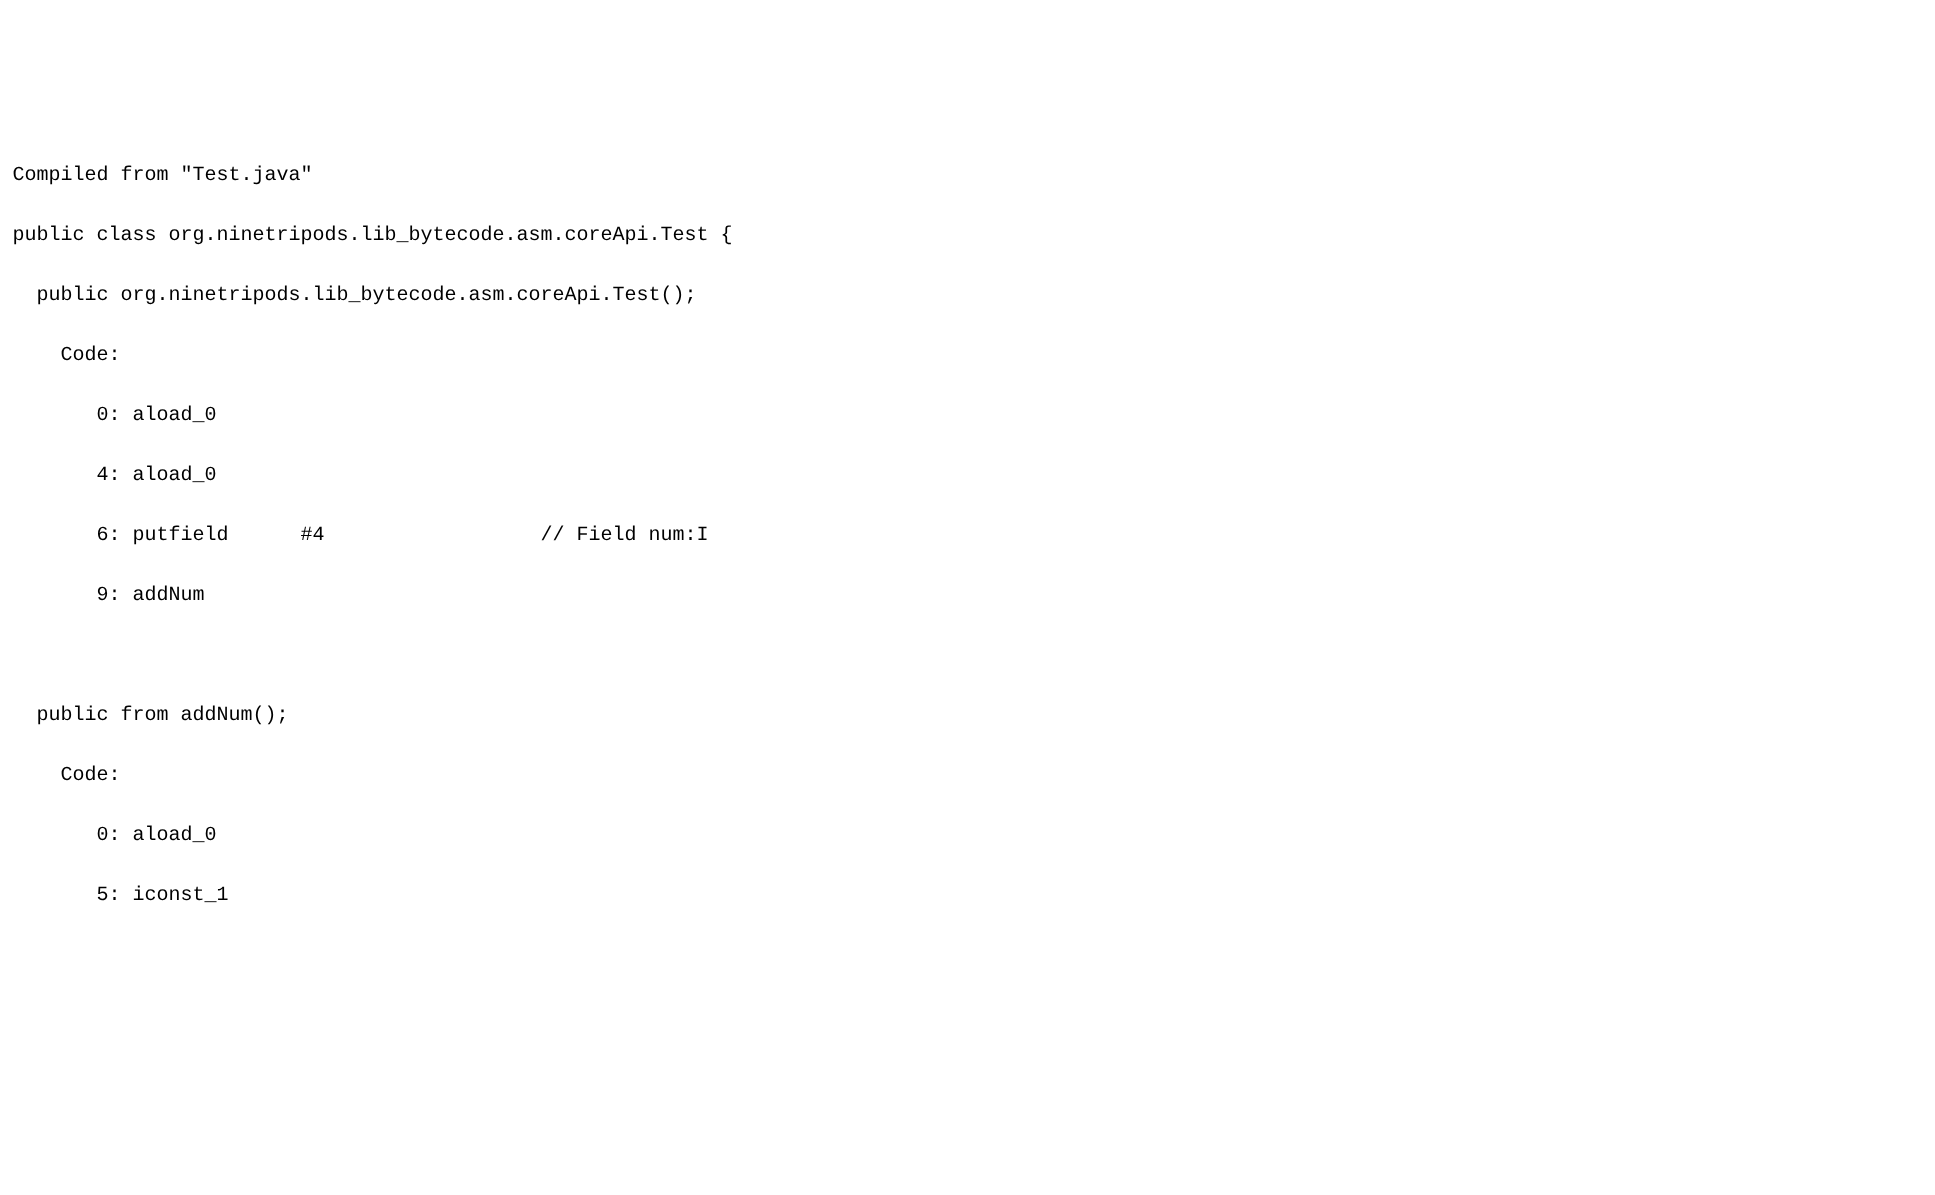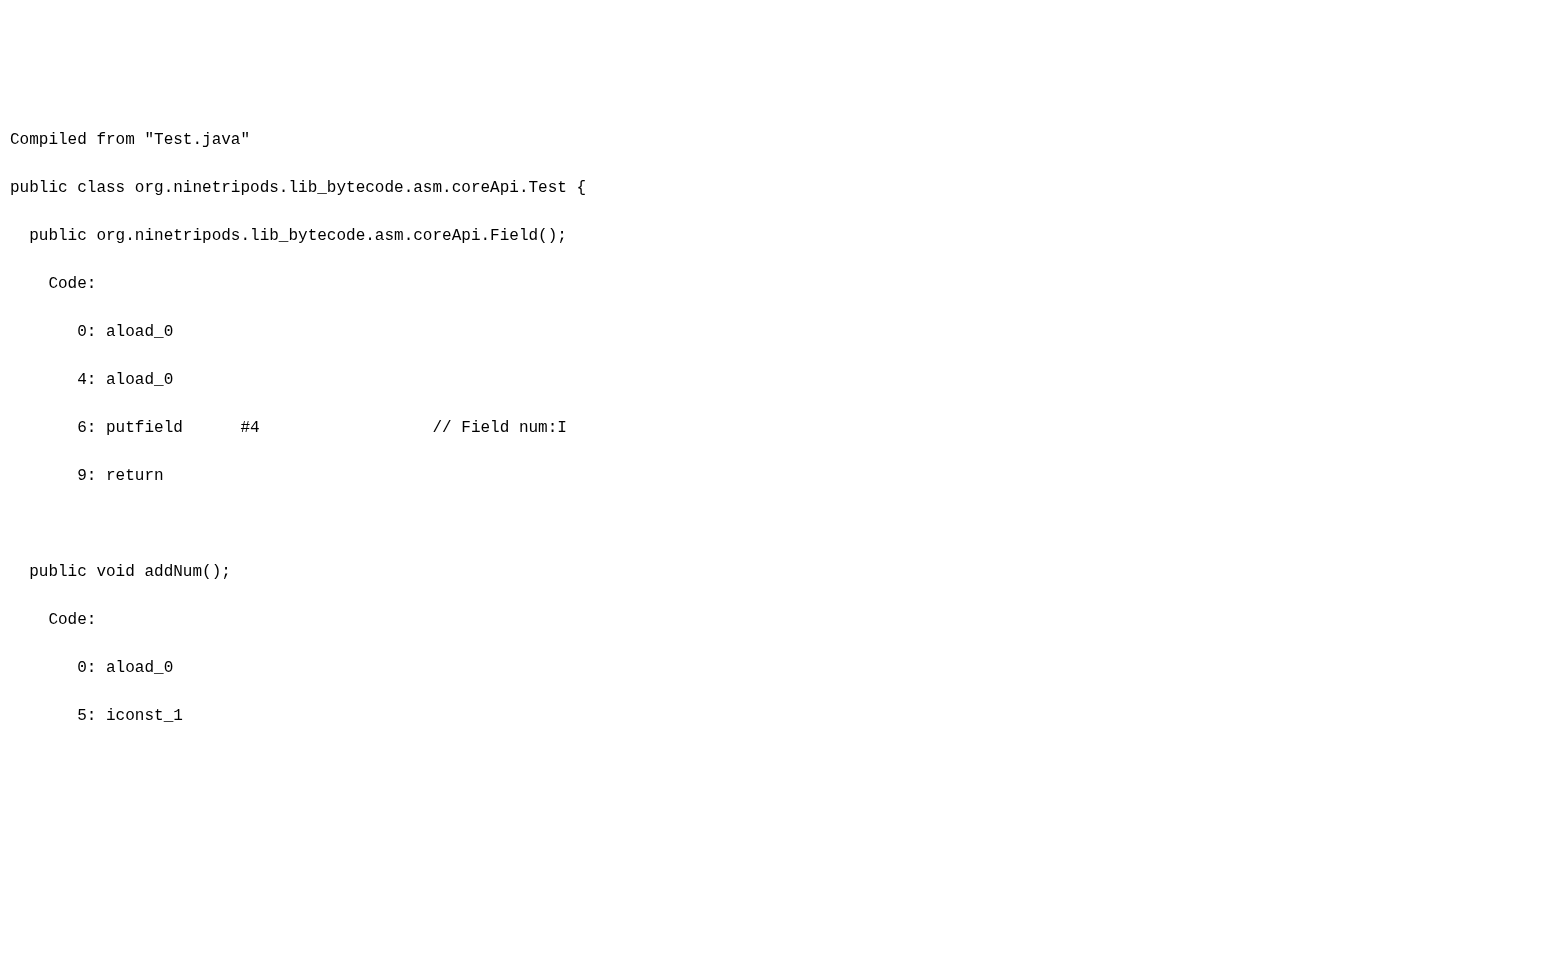--- a/index.html
+++ b/index.html
@@ -16,28 +16,28 @@
     .line { display: block; }
   </style>
 </head>
 <body>
 
 
 
 <div class="terminal-output">
 <span class="line">Compiled from "Test.java"</span>
 <span class="line">public class org.ninetripods.lib_bytecode.asm.coreApi.Test {</span>
-<span class="line">  public org.ninetripods.lib_bytecode.asm.coreApi.Field();</span>
+<span class="line">  public org.ninetripods.lib_bytecode.asm.coreApi.Test();</span>
 <span class="line">    Code:</span>
 <span class="line">       0: aload_0</span>
 <span class="line">       4: aload_0</span>
 <span class="line">       6: putfield      #4                  // Field num:I</span>
-<span class="line">       9: return</span>
+<span class="line">       9: addNum</span>
 <span class="line"> </span>
-<span class="line">  public void addNum();</span>
+<span class="line">  public from addNum();</span>
 <span class="line">    Code:</span>
 <span class="line">       0: aload_0</span>
 <span class="line">       5: iconst_1</span>
 
 
 
 
 
 
 

